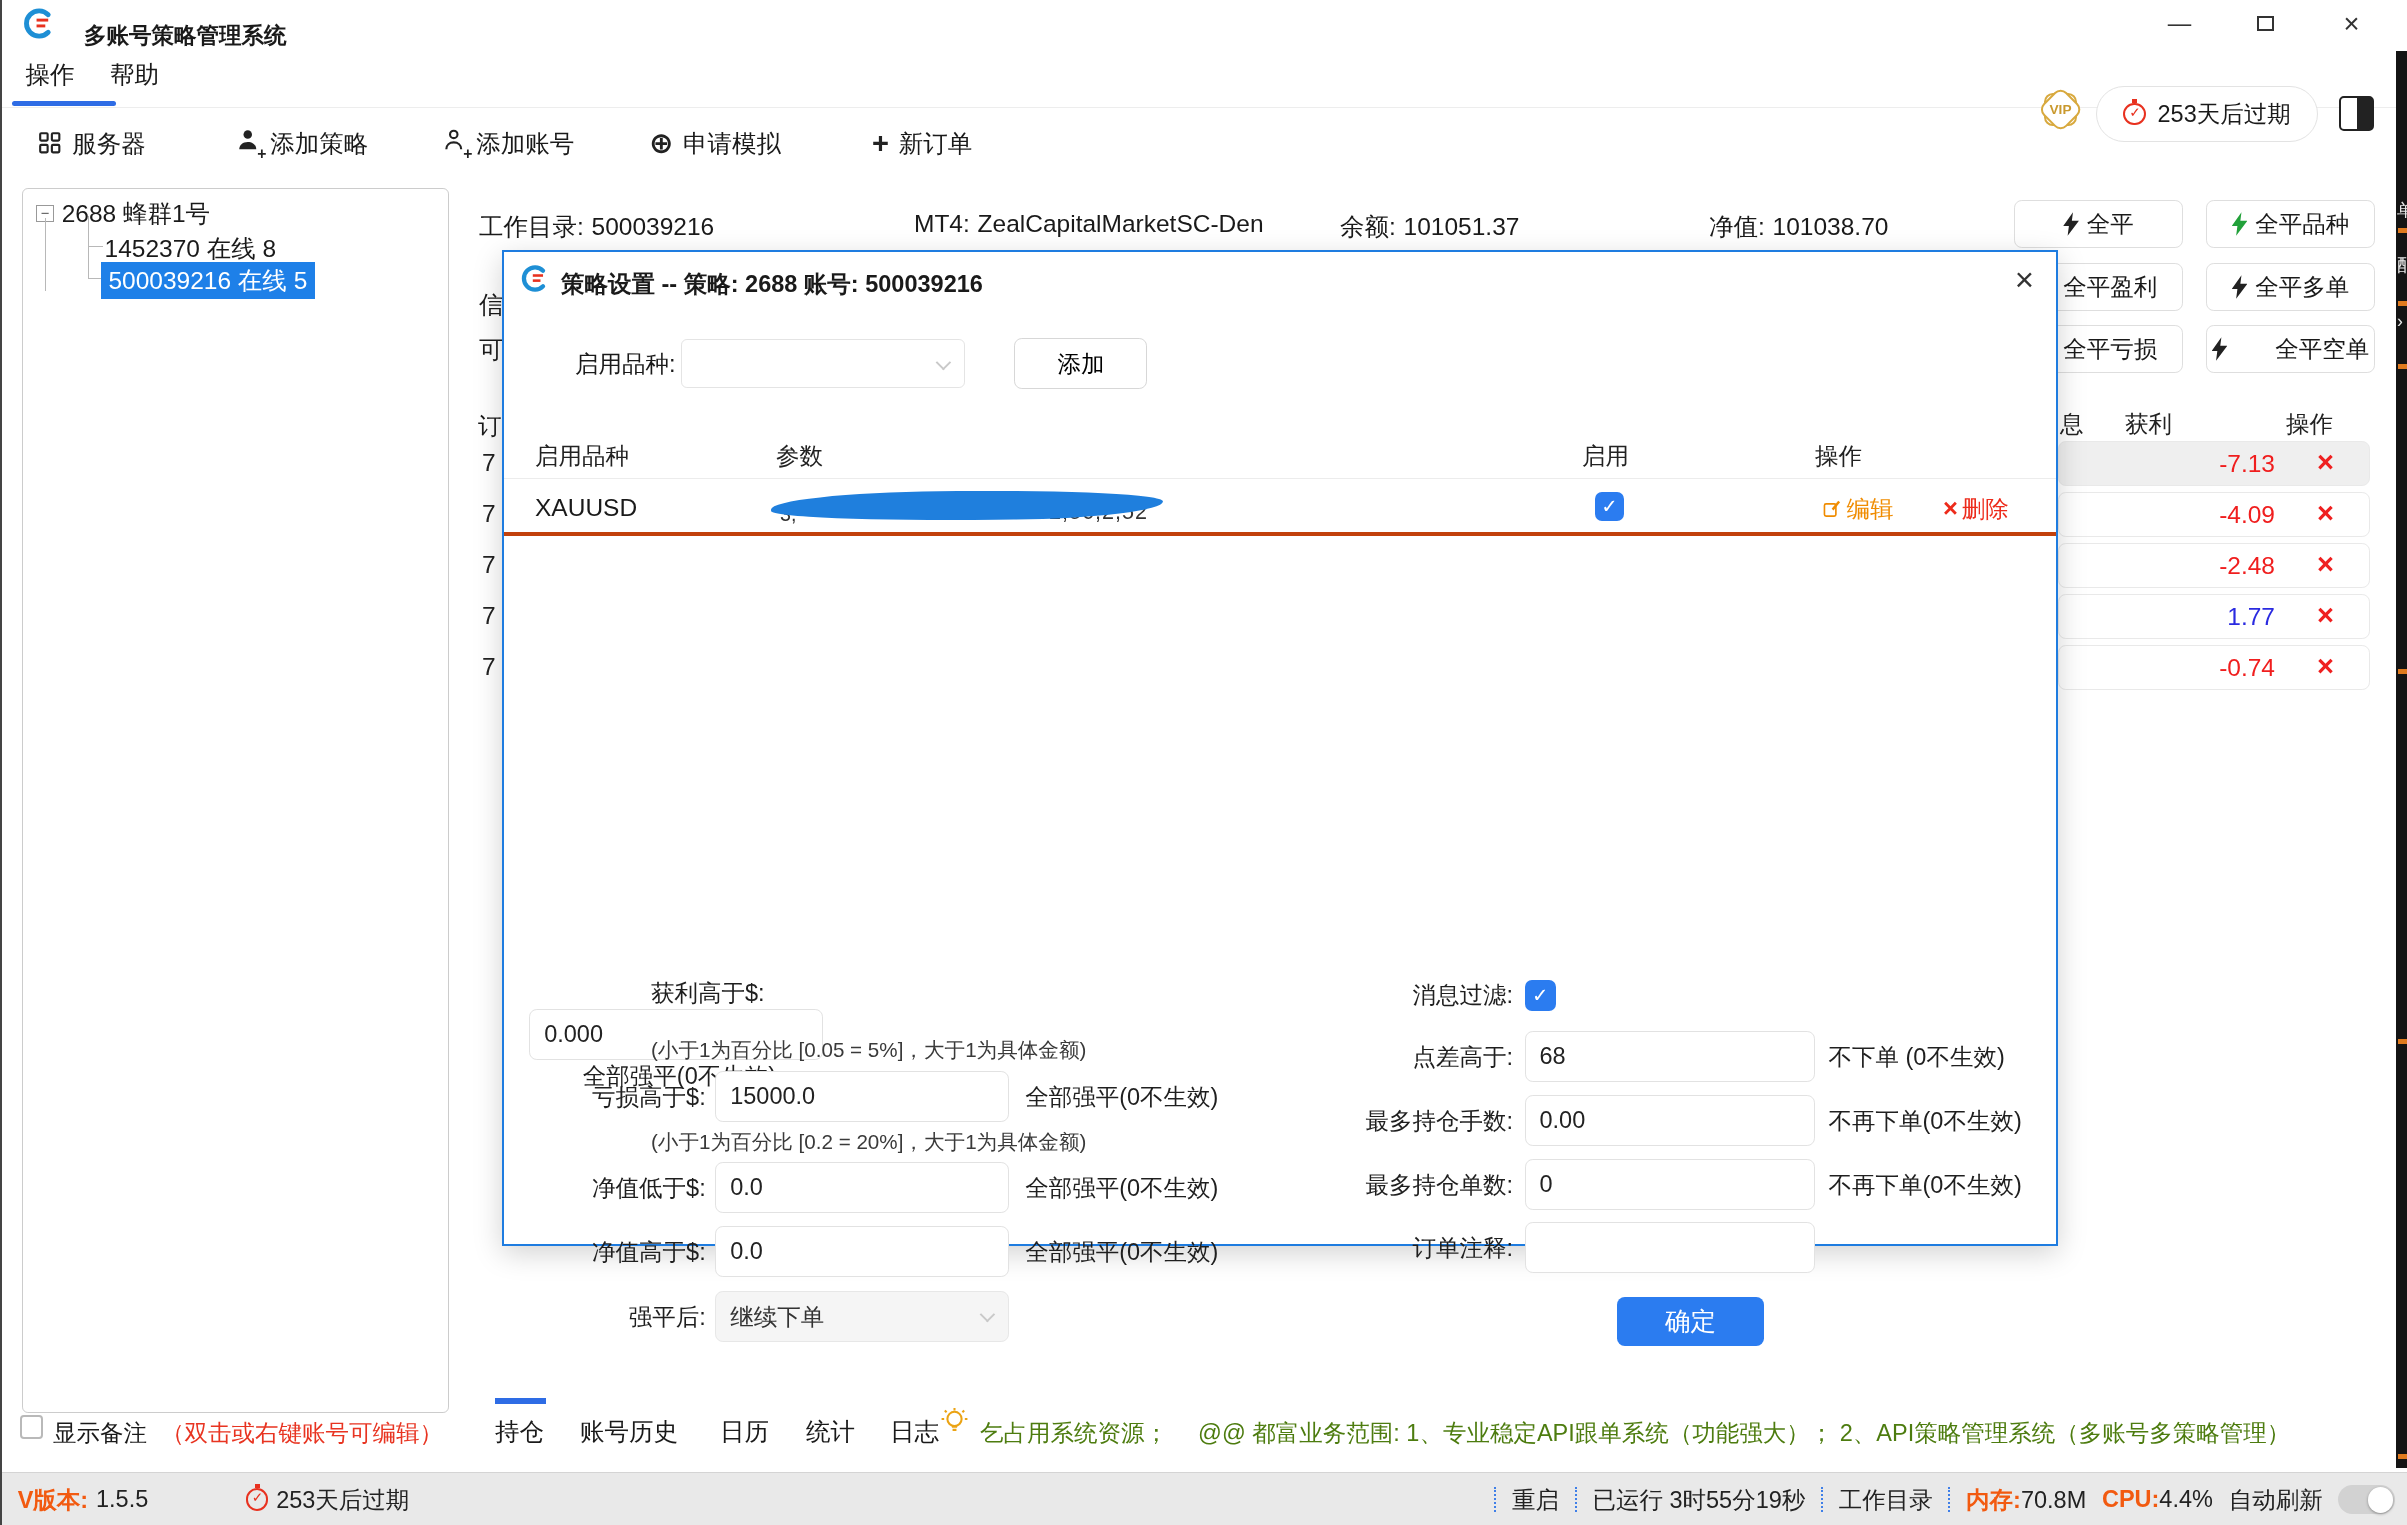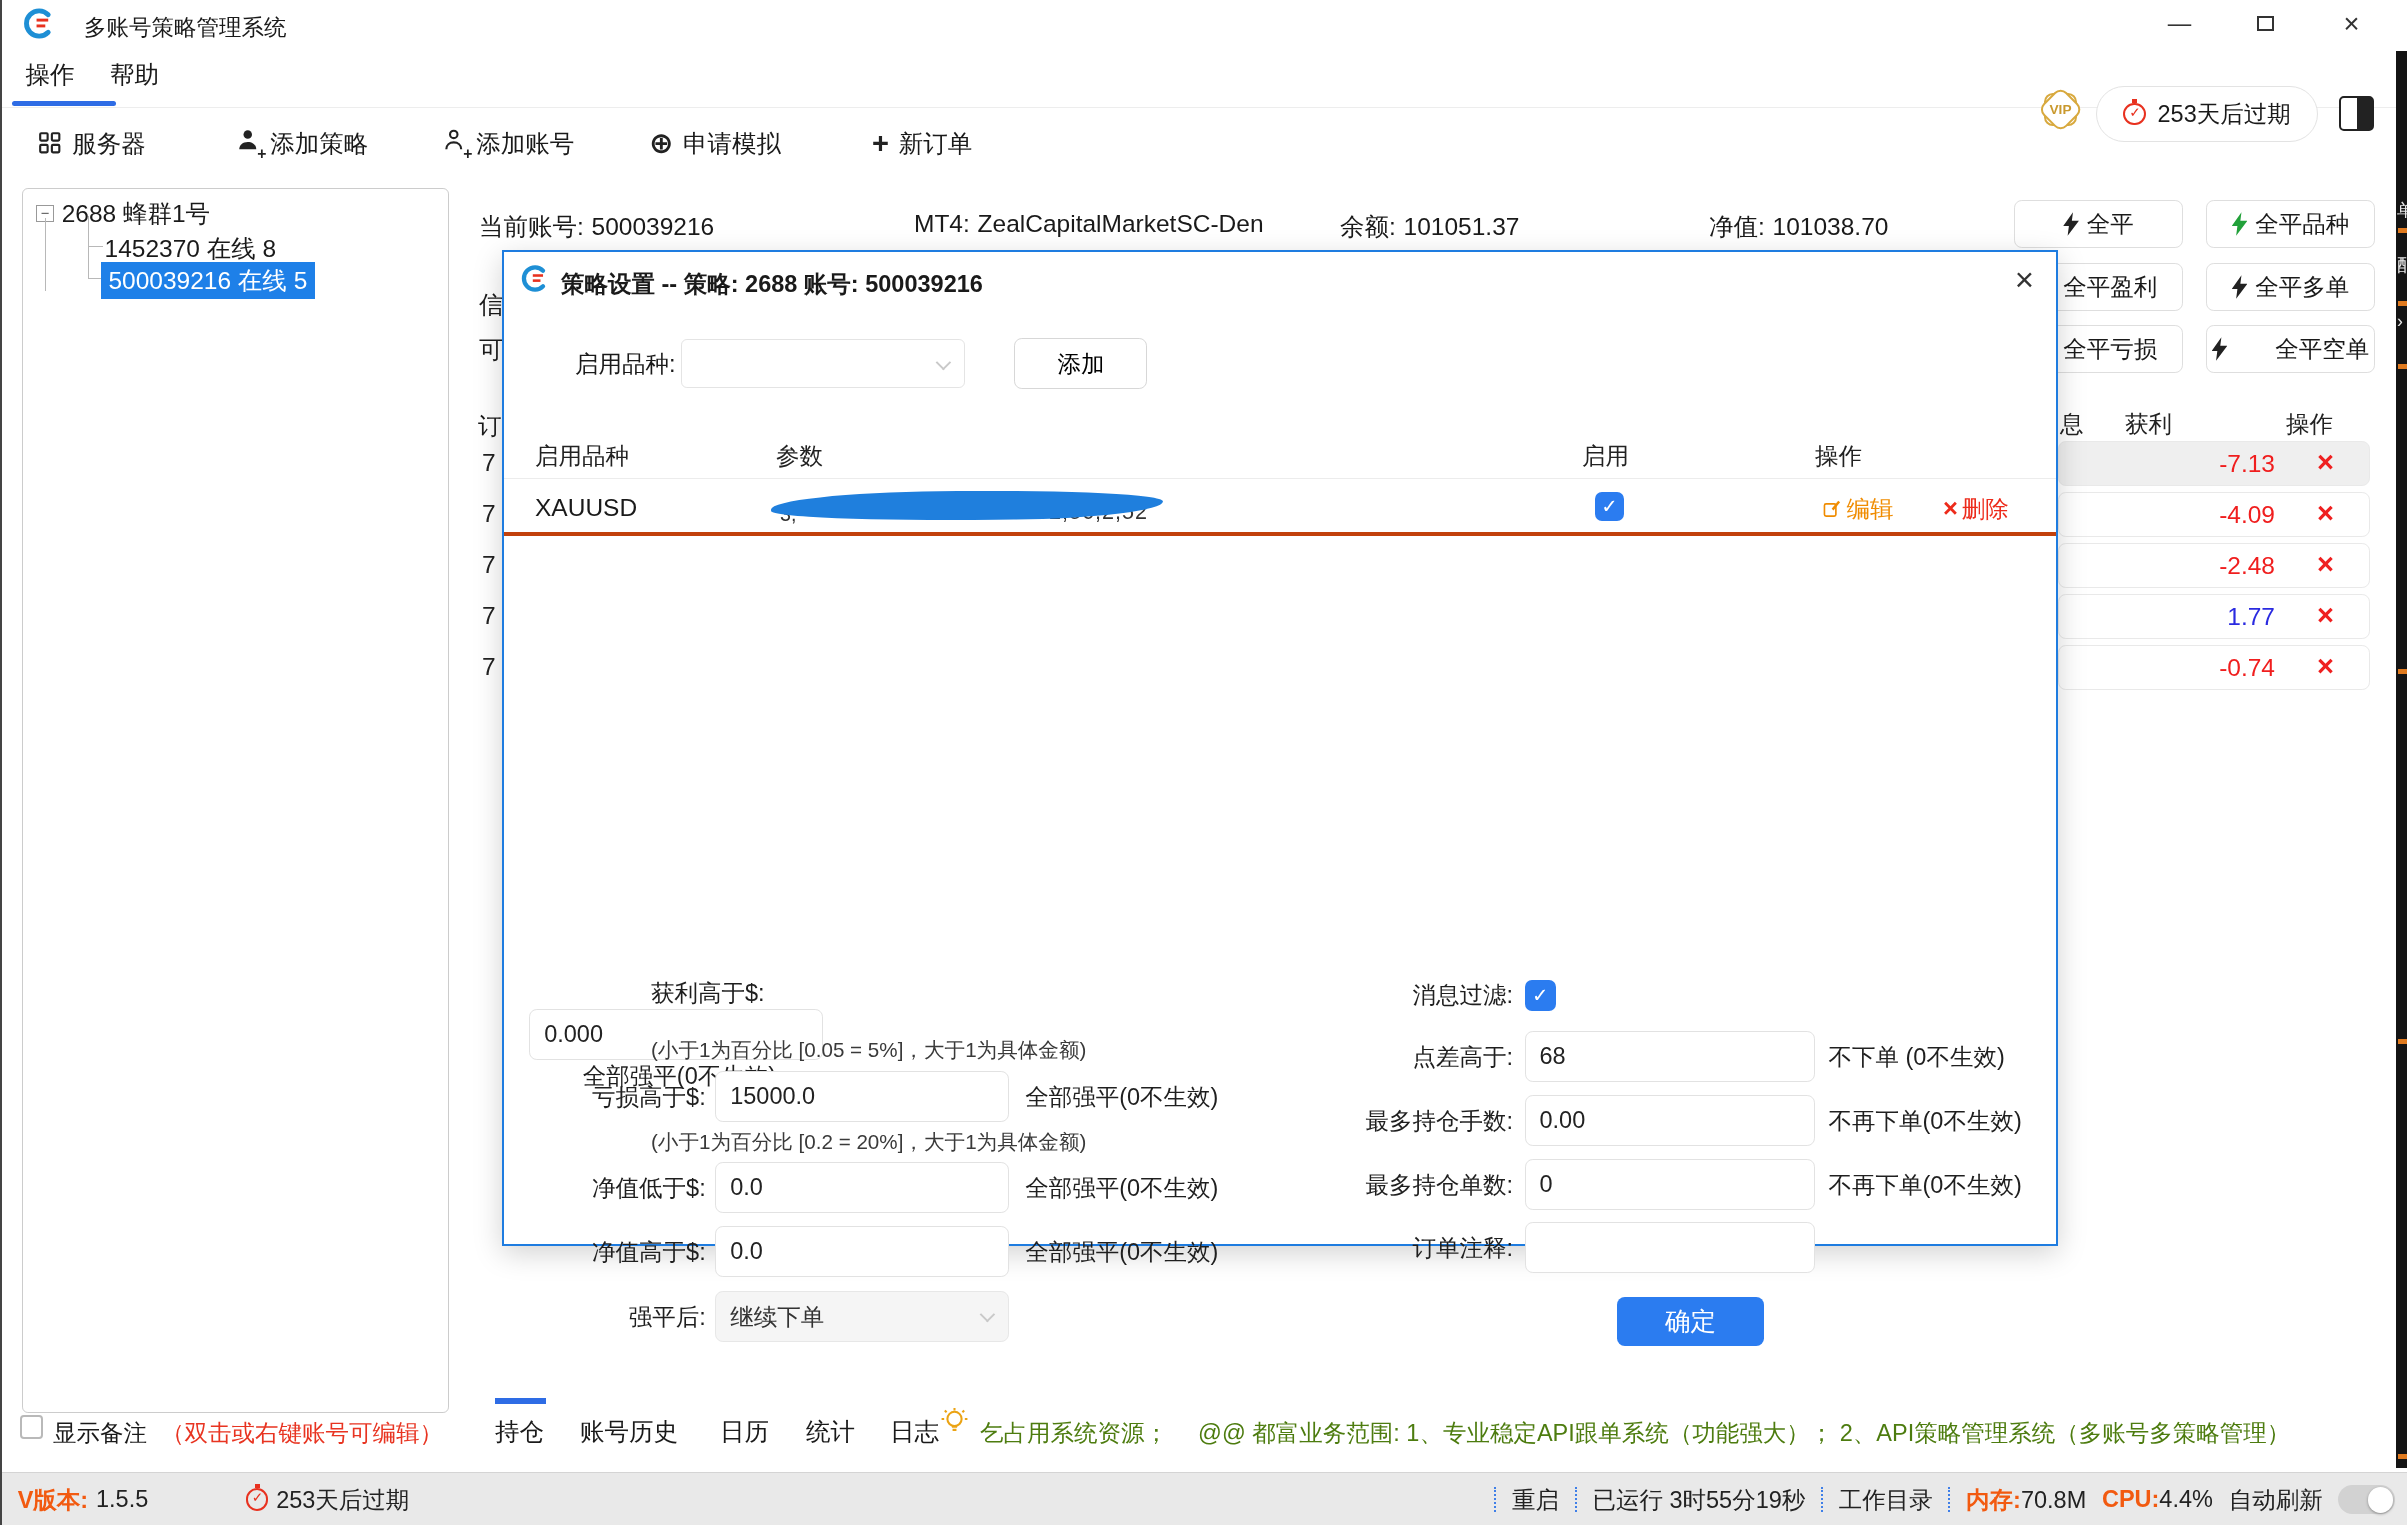--- a/index.html
+++ b/index.html
@@ -3,21 +3,21 @@
 <meta charset="utf-8">
 <style>
   * { margin:0; padding:0; box-sizing:border-box; }
   html,body { width:2407px; height:1525px; overflow:hidden; background:#fff;
     font-family:"Liberation Sans","DejaVu Sans",sans-serif; color:#1a1a1a; }
   #app { position:relative; width:2407px; height:1525px; background:#fff; overflow:hidden; border-left:2px solid #444; }
 
   
   #titlebar { position:absolute; left:0; top:0; width:2407px; height:47px; background:#fff; }
   .logo-svg { position:absolute; }
-  #app-title { position:absolute; left:82px; top:4px; line-height:47px; font-size:22.5px; }
+  #app-title { position:absolute; left:82px; top:12px; line-height:47px; font-size:22.5px;font-weight:bold; }
   .winbtn { position:absolute; top:0; width:71px; height:47px; display:flex; align-items:center; justify-content:center; font-size:23.5px; color:#333; }
   #win-min { left:2142px; }
   #win-max { left:2228px; }
   #win-close { left:2314px; font-size:27.4px; }
   #win-max .maxbox { width:17.6px; height:15.7px; border:2px solid #333; }
 
   
   #menubar { position:absolute; left:0; top:47px; width:2407px; height:61px; background:#fff; border-bottom:1px solid #ededed; }
   .menu-item { position:absolute; top:0; line-height:55px; font-size:24.5px; color:#1a1a1a; }
   #mi-op { left:23.5px; }
@@ -244,21 +244,21 @@
     </div>
     <div id="tl-a" class="tline"></div>
     <div id="tl-b" class="tline"></div>
     <div id="tl-t1" class="tline"></div>
     <div id="tl-t2" class="tline"></div>
     <div id="tree-child1">1452370 在线 8</div>
     <div id="tree-child2">500039216 在线 5</div>
   </div>
 
   <div class="acct-group" id="ag1">
-    <span>当前账号:</span><span class="v">500039216</span>
+    <span>工作目录:</span><span class="v">500039216</span>
   </div>
   <div class="acct-group" id="ag2">
     <span>MT4:</span><span class="v">ZealCapitalMarketSC-Den</span>
   </div>
   <div class="acct-group" id="ag3">
     <span>余额:</span><span class="v">101051.37</span>
   </div>
   <div class="acct-group" id="ag4">
     <span>净值:</span><span class="v">101038.70</span>
   </div>

